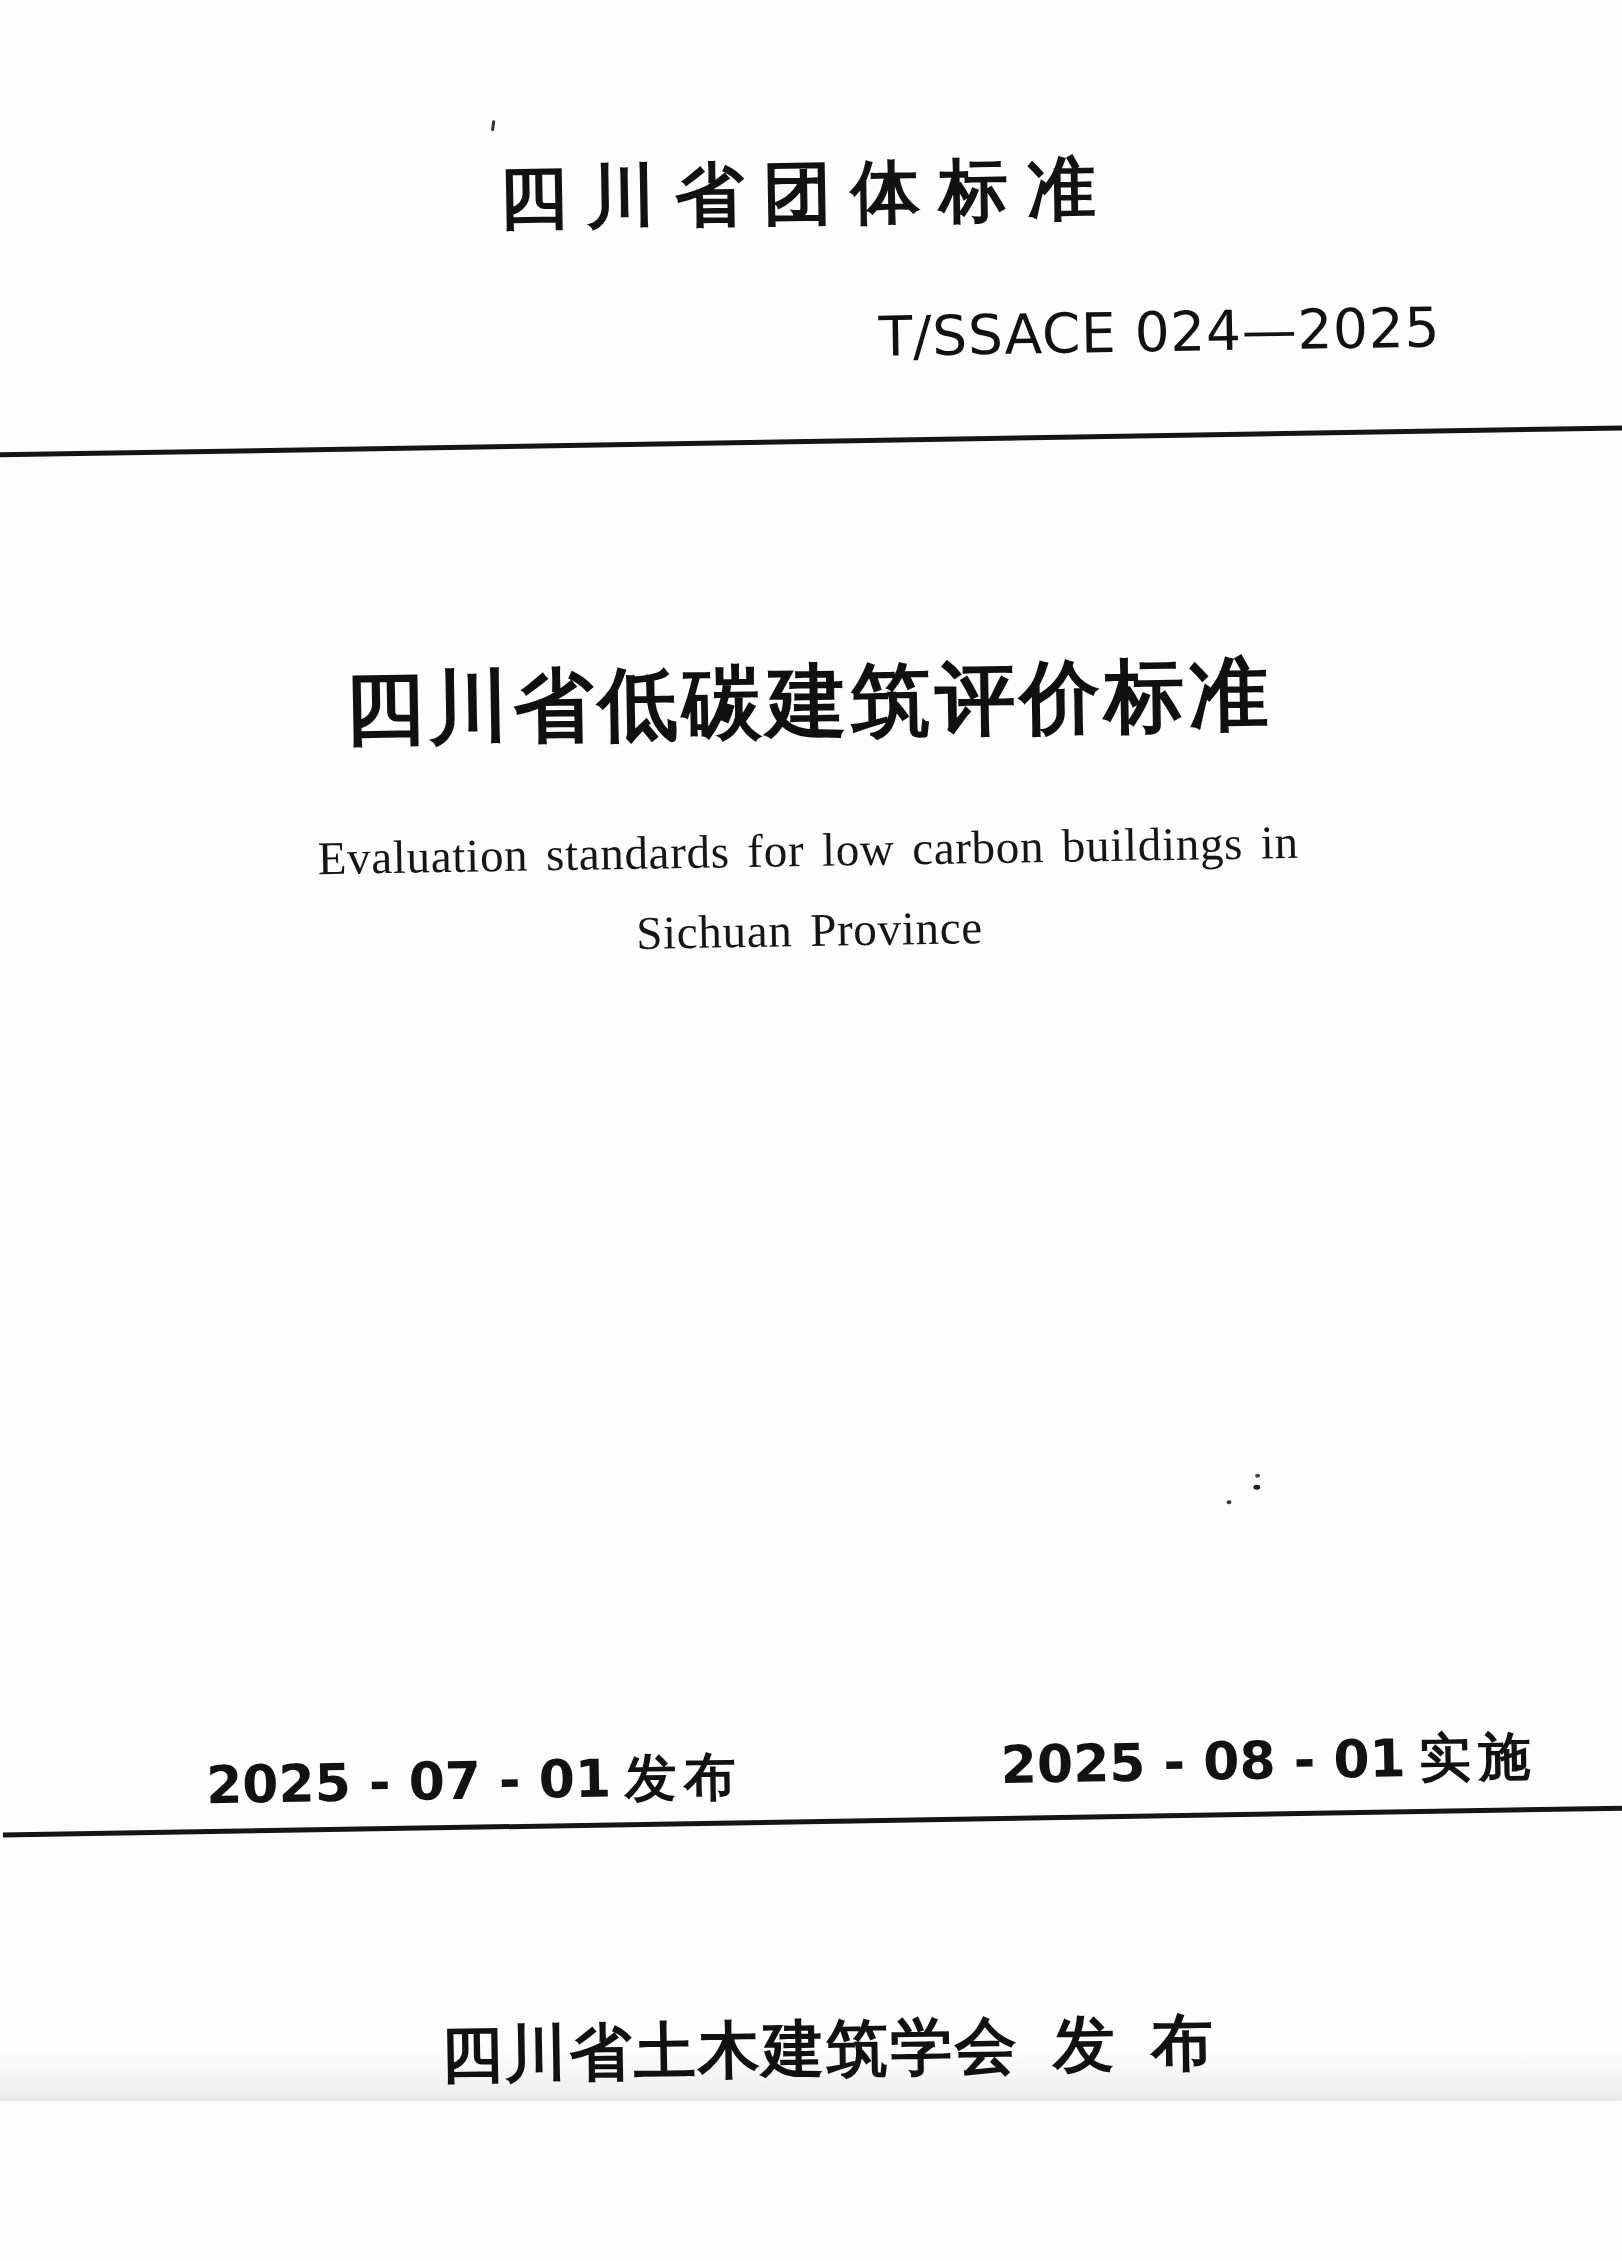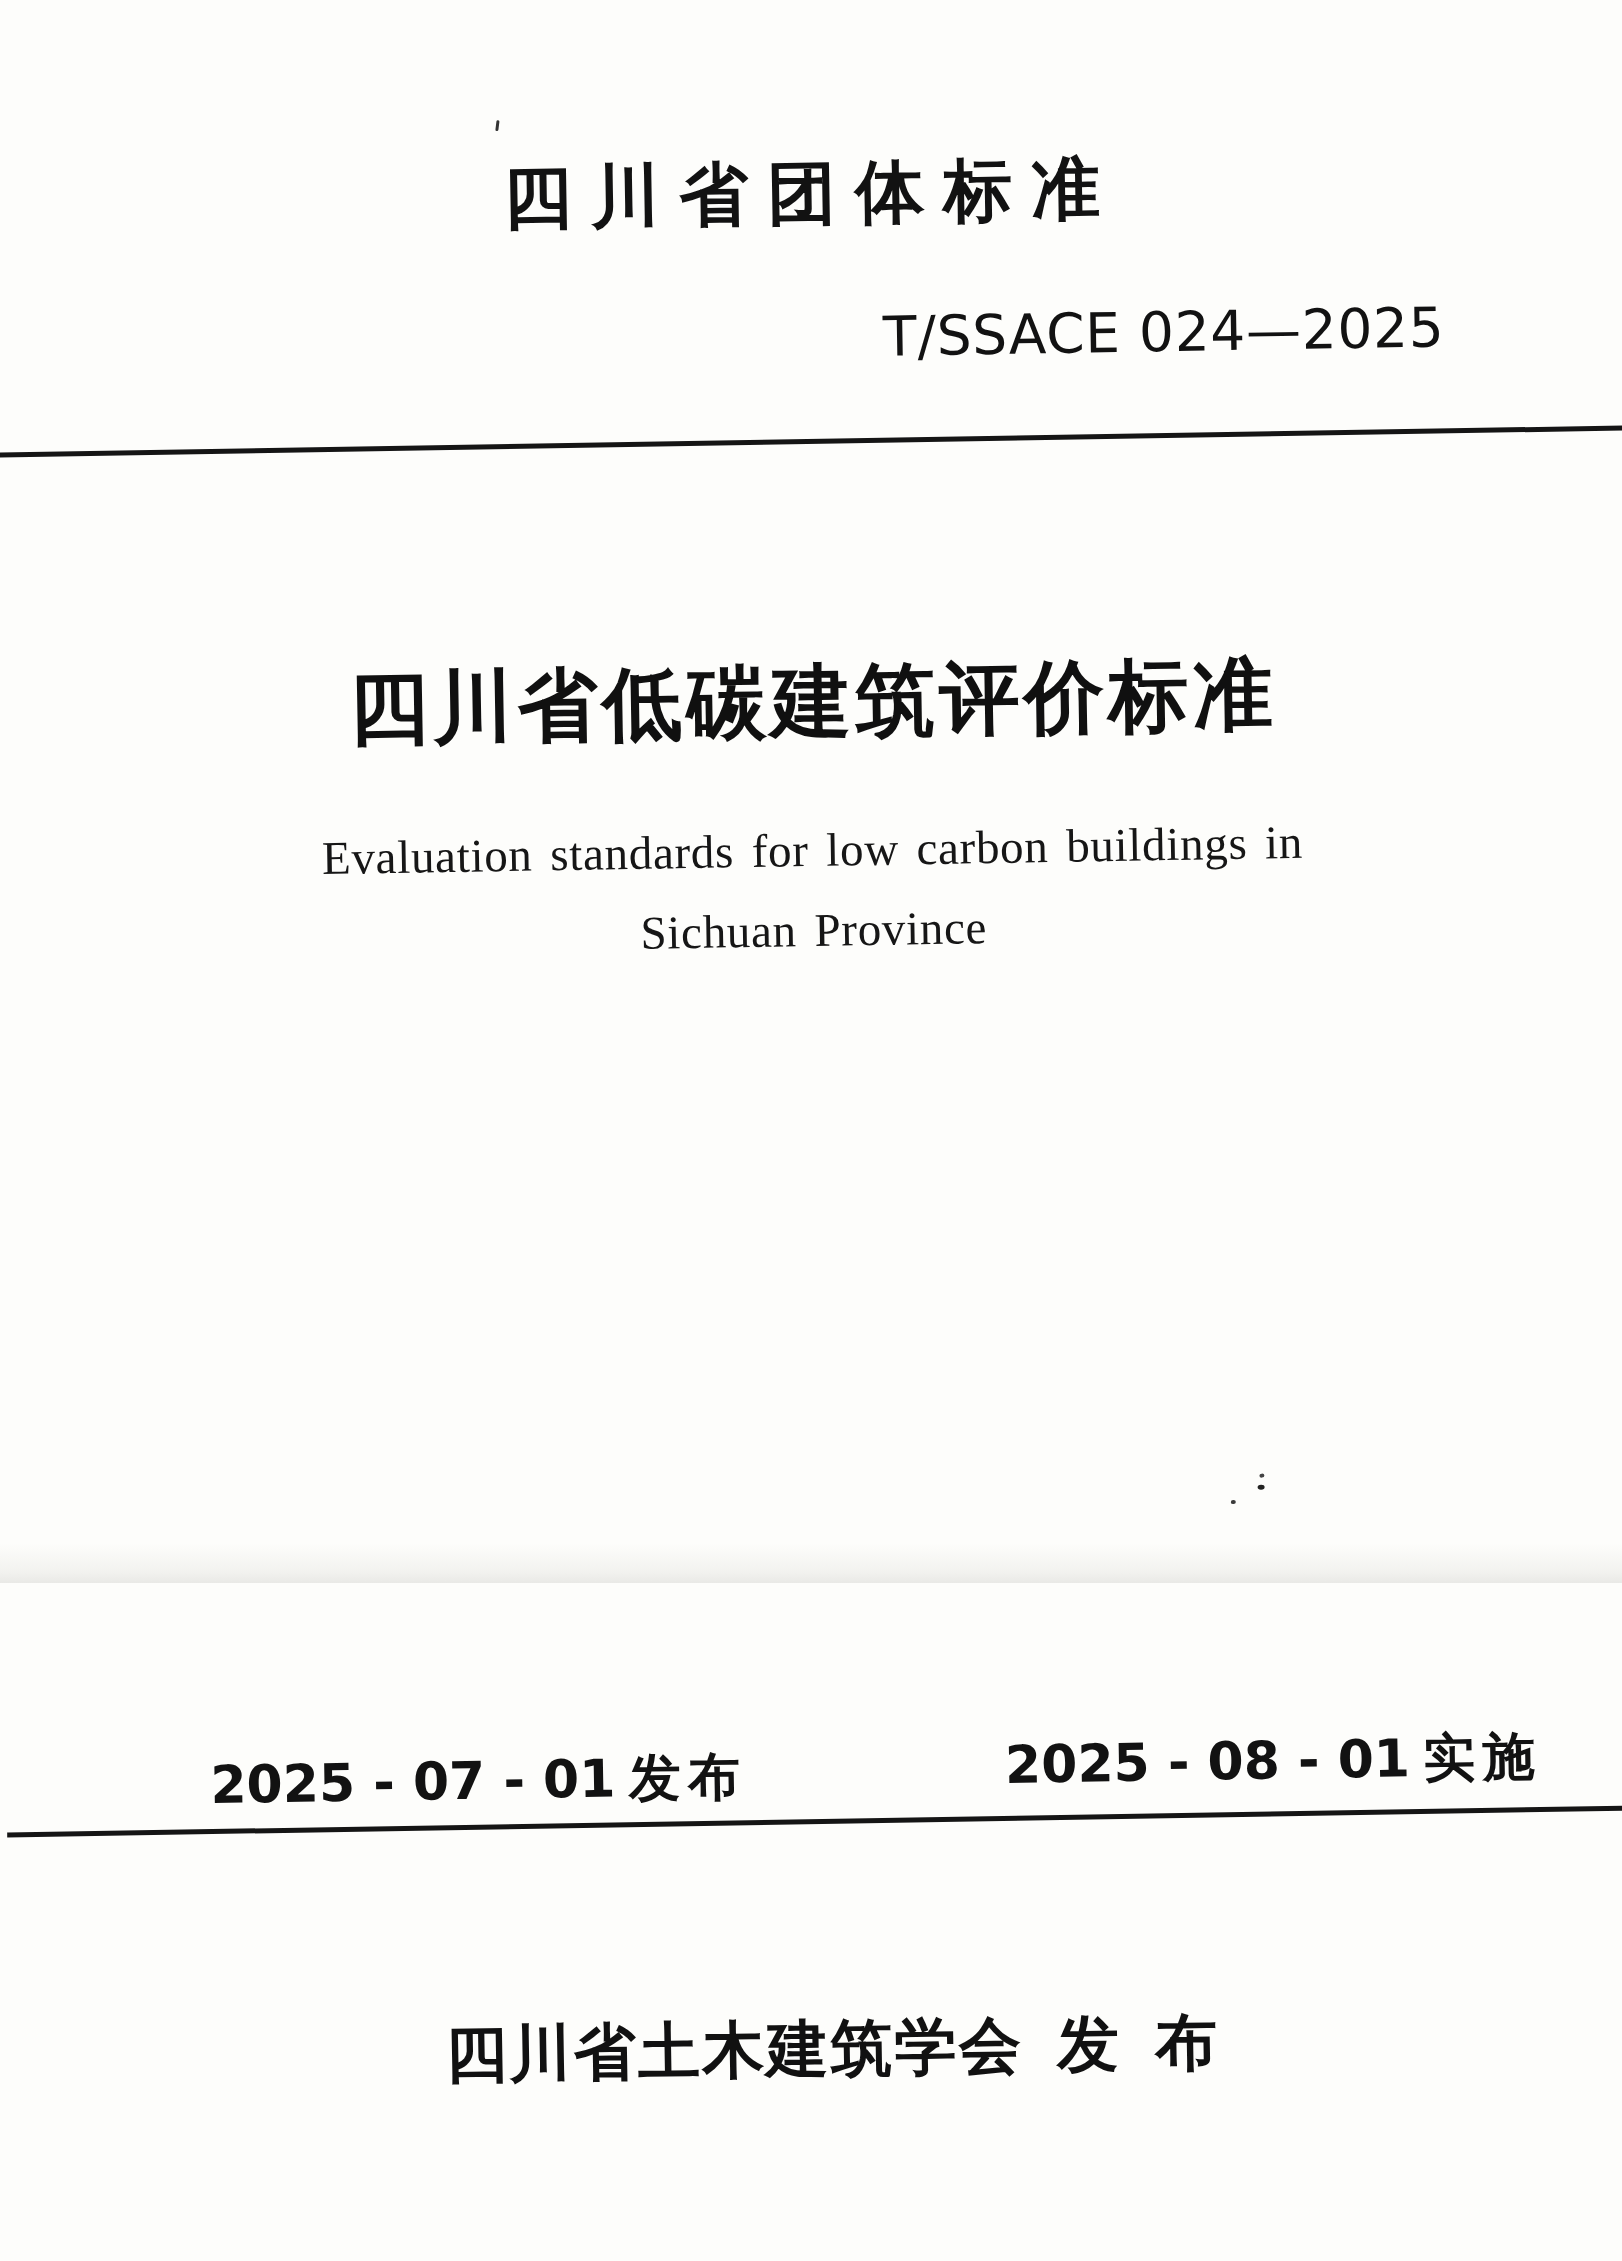--- a/index.html
+++ b/index.html
@@ -6,21 +6,21 @@
     margin: 0;
     padding: 0;
     width: 1623px;
     height: 2261px;
     overflow: hidden;
     background: #fdfdfb;
   }
   .page {
     position: relative;
     width: 1623px;
-    height: 1583px;
+    height: 2101px;
     background:
       linear-gradient(180deg, #fdfdfb 0%, #fdfdfb 97.5%, #f2f2ef 99.3%, #e9e9e6 100%);
     color: #141414;
   }
   
   .skew {
     position: absolute;
     inset: 0;
     transform: rotate(-0.95deg);
     transform-origin: 50% 50%;

